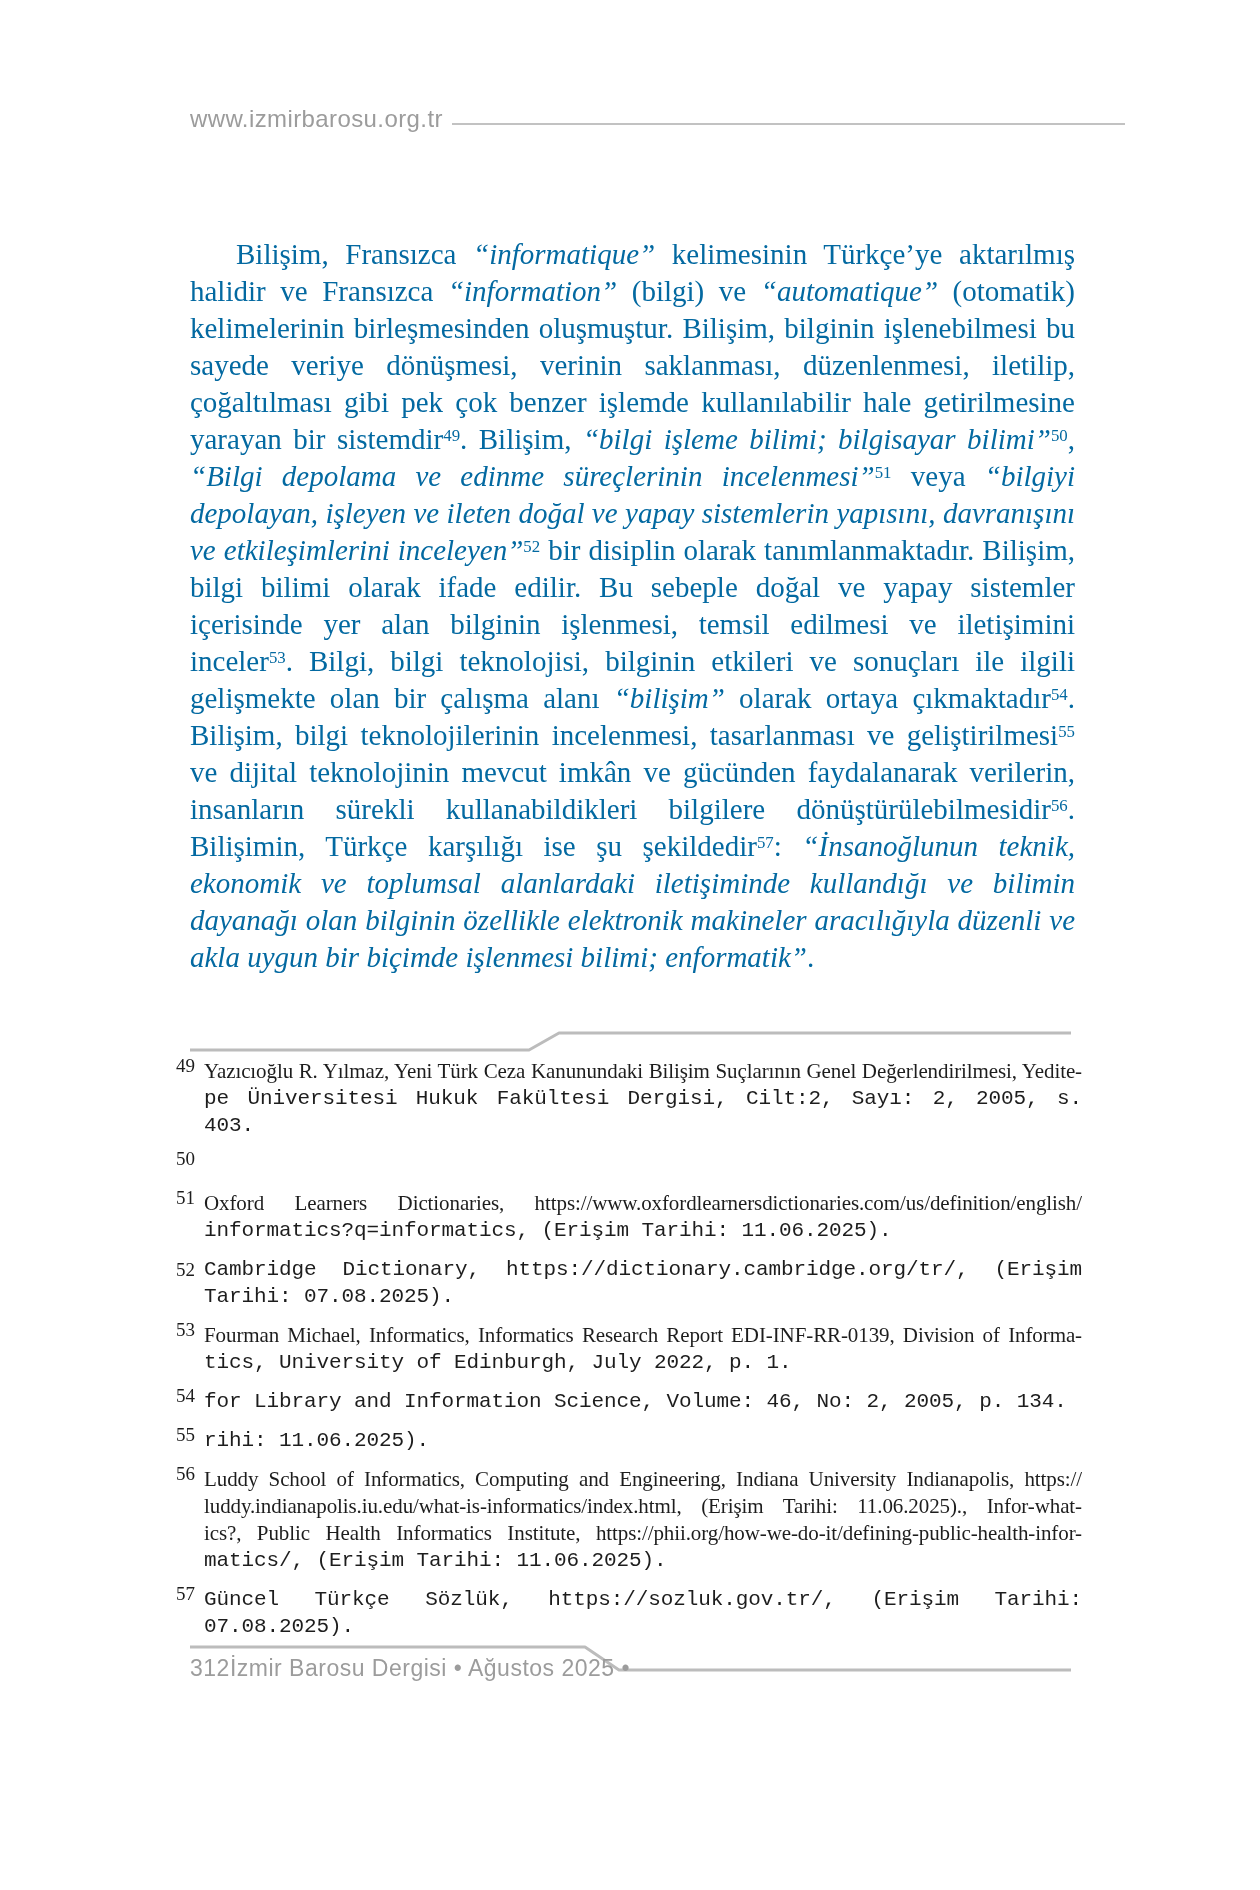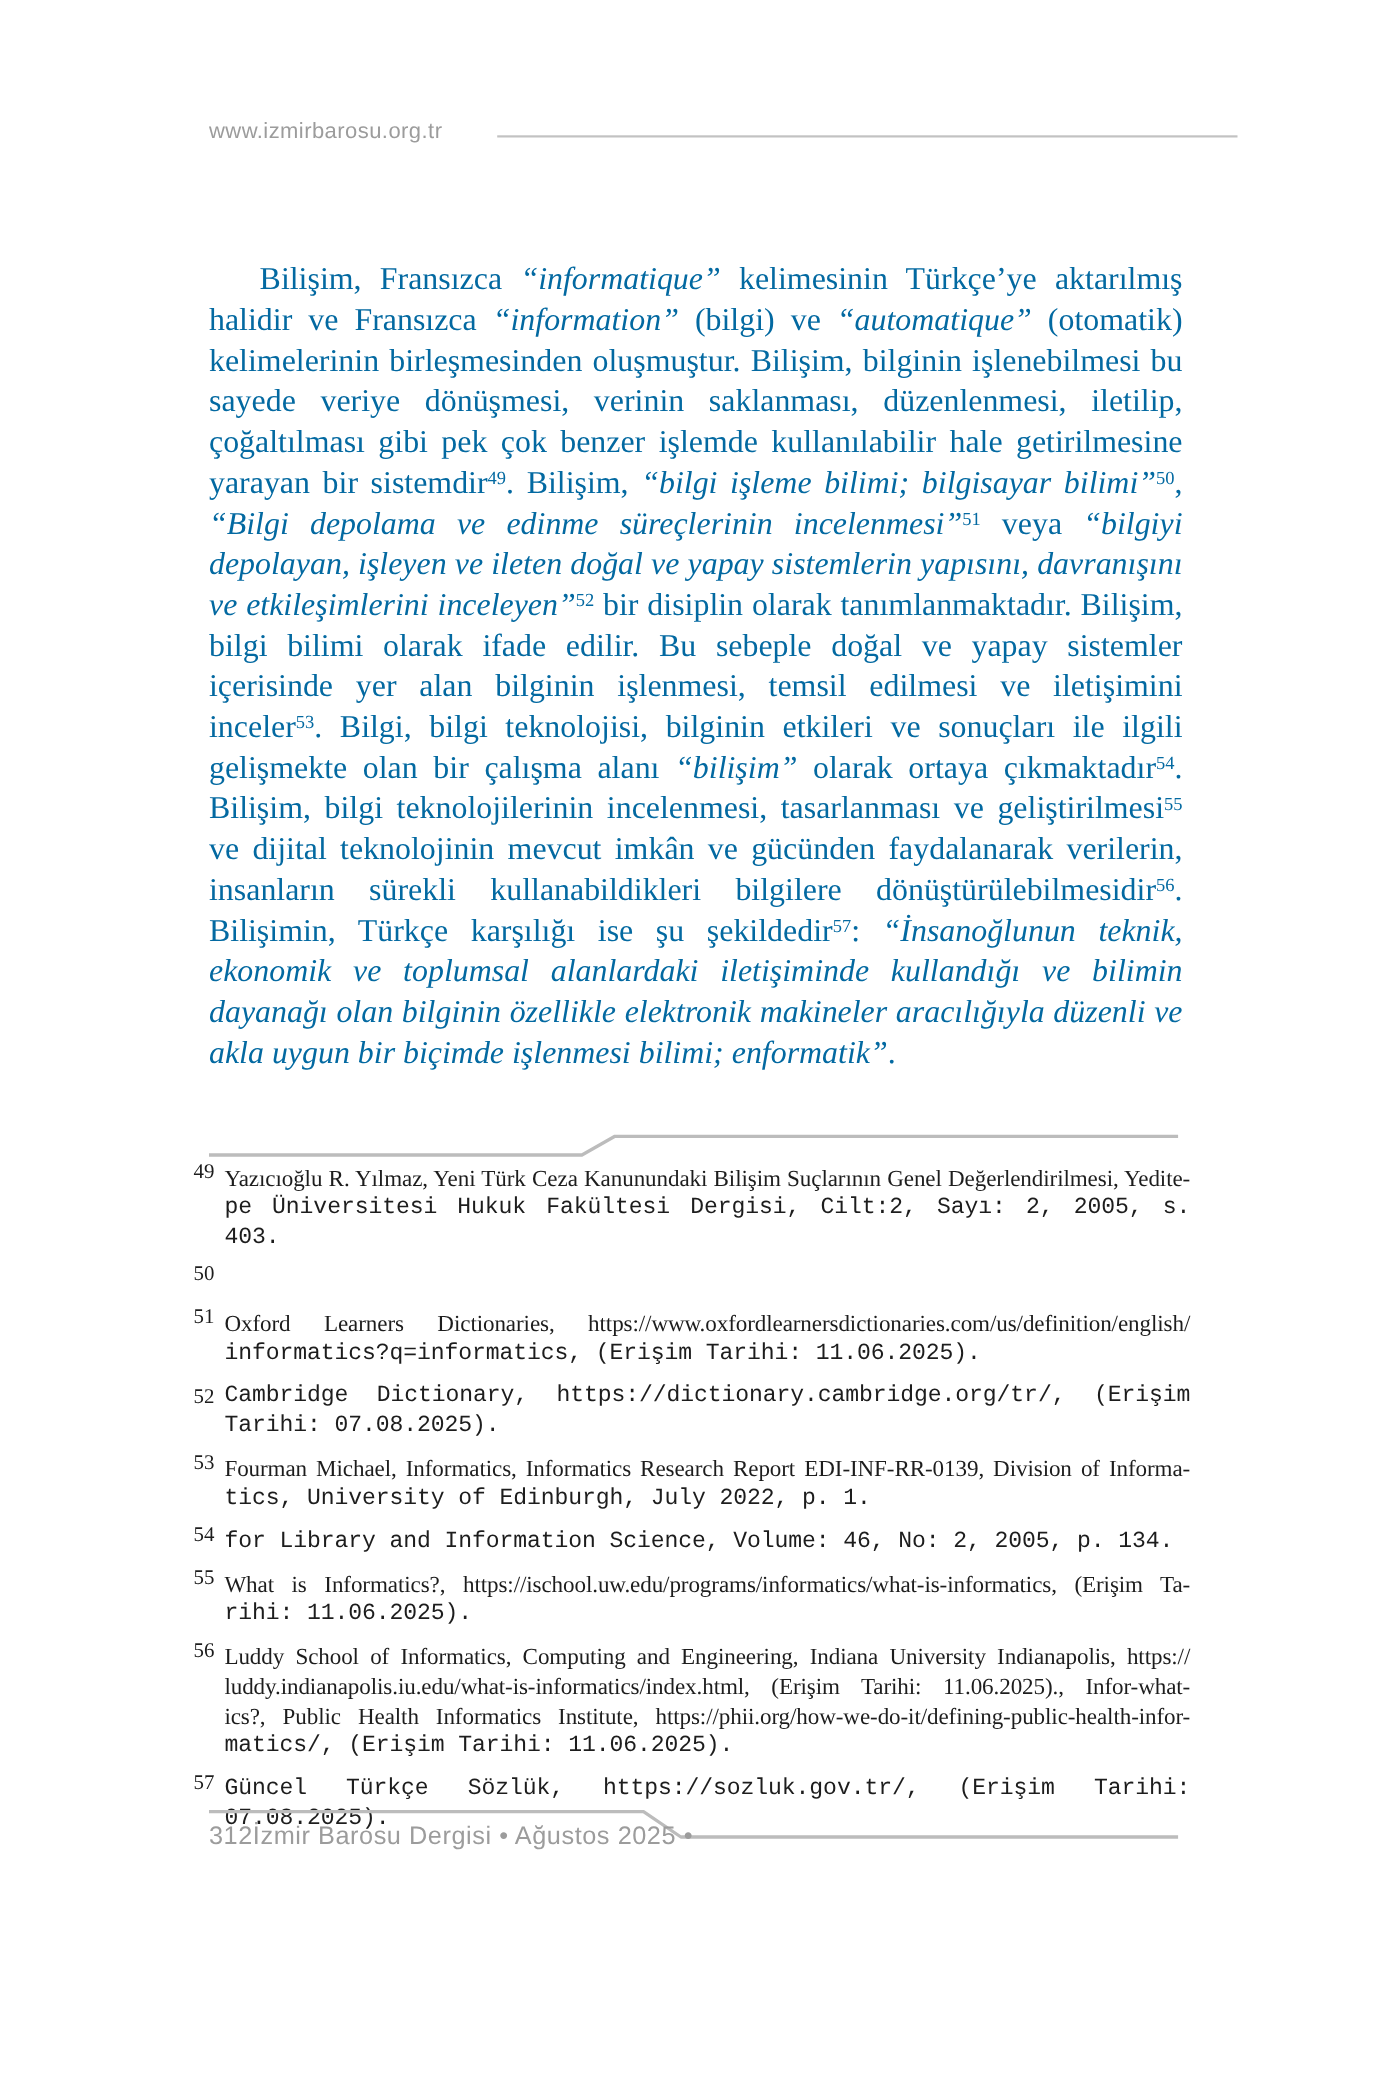--- a/index.html
+++ b/index.html
@@ -7,21 +7,21 @@
     position:relative;
     width:1260px;height:1890px;
     background:#ffffff;
     overflow:hidden;
     font-family:"Liberation Serif", serif;
   }
   
   .header-url{
     position:absolute;left:190px;top:108px;
     font-family:"Liberation Sans", sans-serif;
-    font-size:20px;line-height:22px;
+    font-size:24px;line-height:22px;
     color:#9c9c9c;letter-spacing:.4px;
   }
   .header-rule{
     position:absolute;left:452px;top:123px;
     width:673px;height:2px;background:#c2c2c2;
   }
   
   .article{
     position:absolute;left:190px;top:236px;width:885px;
     font-size:29px;line-height:37px;color:#0369a1;
@@ -111,21 +111,20 @@
       </div>
       <div class="footnote">
         <span class="fn-num">54</span>
         <div class="fn-text">
           <div class="fn-line">for Library and Information Science, Volume: 46, No: 2, 2005, p. 134.</div>
         </div>
       </div>
       <div class="footnote">
         <span class="fn-num">55</span>
         <div class="fn-text">
-          <div class="fn-line">What is Informatics?, https://ischool.uw.edu/programs/informatics/what-is-informatics, (Erişim Ta-</div>
           <div class="fn-line">rihi: 11.06.2025).</div>
         </div>
       </div>
       <div class="footnote">
         <span class="fn-num">56</span>
         <div class="fn-text">
           <div class="fn-line">Luddy School of Informatics, Computing and Engineering, Indiana University Indianapolis, https://</div>
           <div class="fn-line">luddy.indianapolis.iu.edu/what-is-informatics/index.html, (Erişim Tarihi: 11.06.2025)., Infor-what-</div>
           <div class="fn-line">ics?, Public Health Informatics Institute, https://phii.org/how-we-do-it/defining-public-health-infor-</div>
           <div class="fn-line">matics/, (Erişim Tarihi: 11.06.2025).</div>

